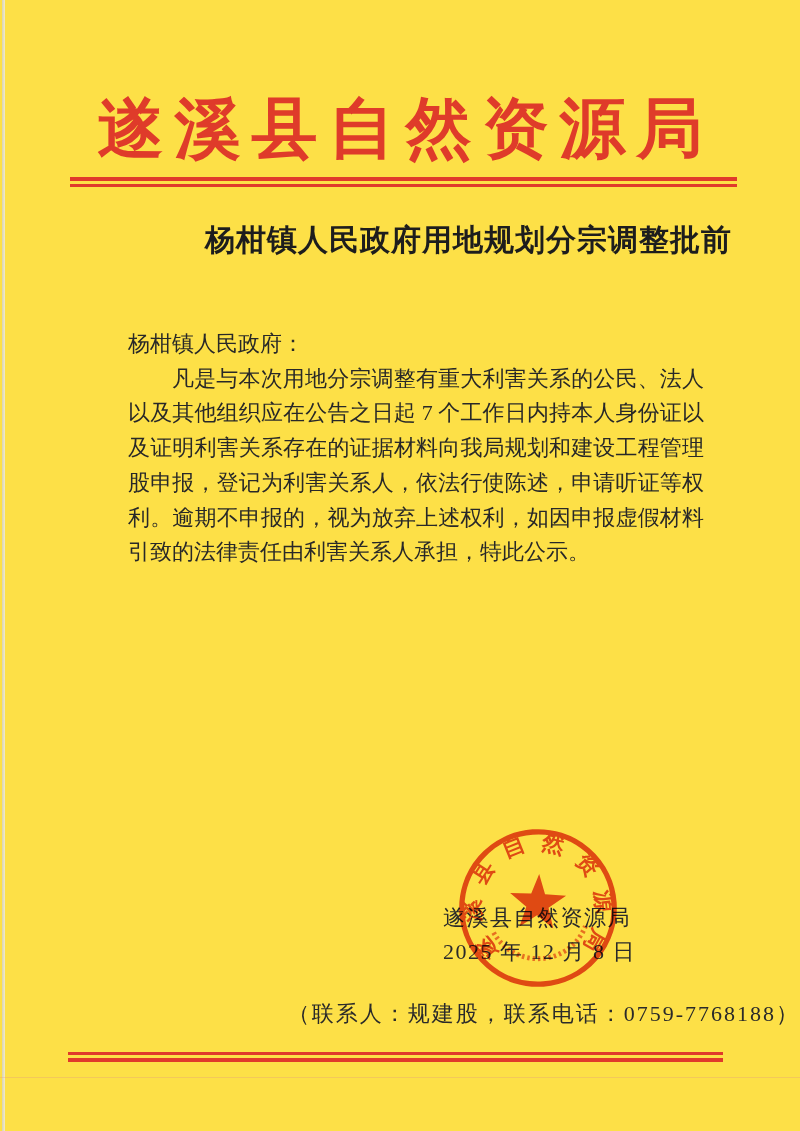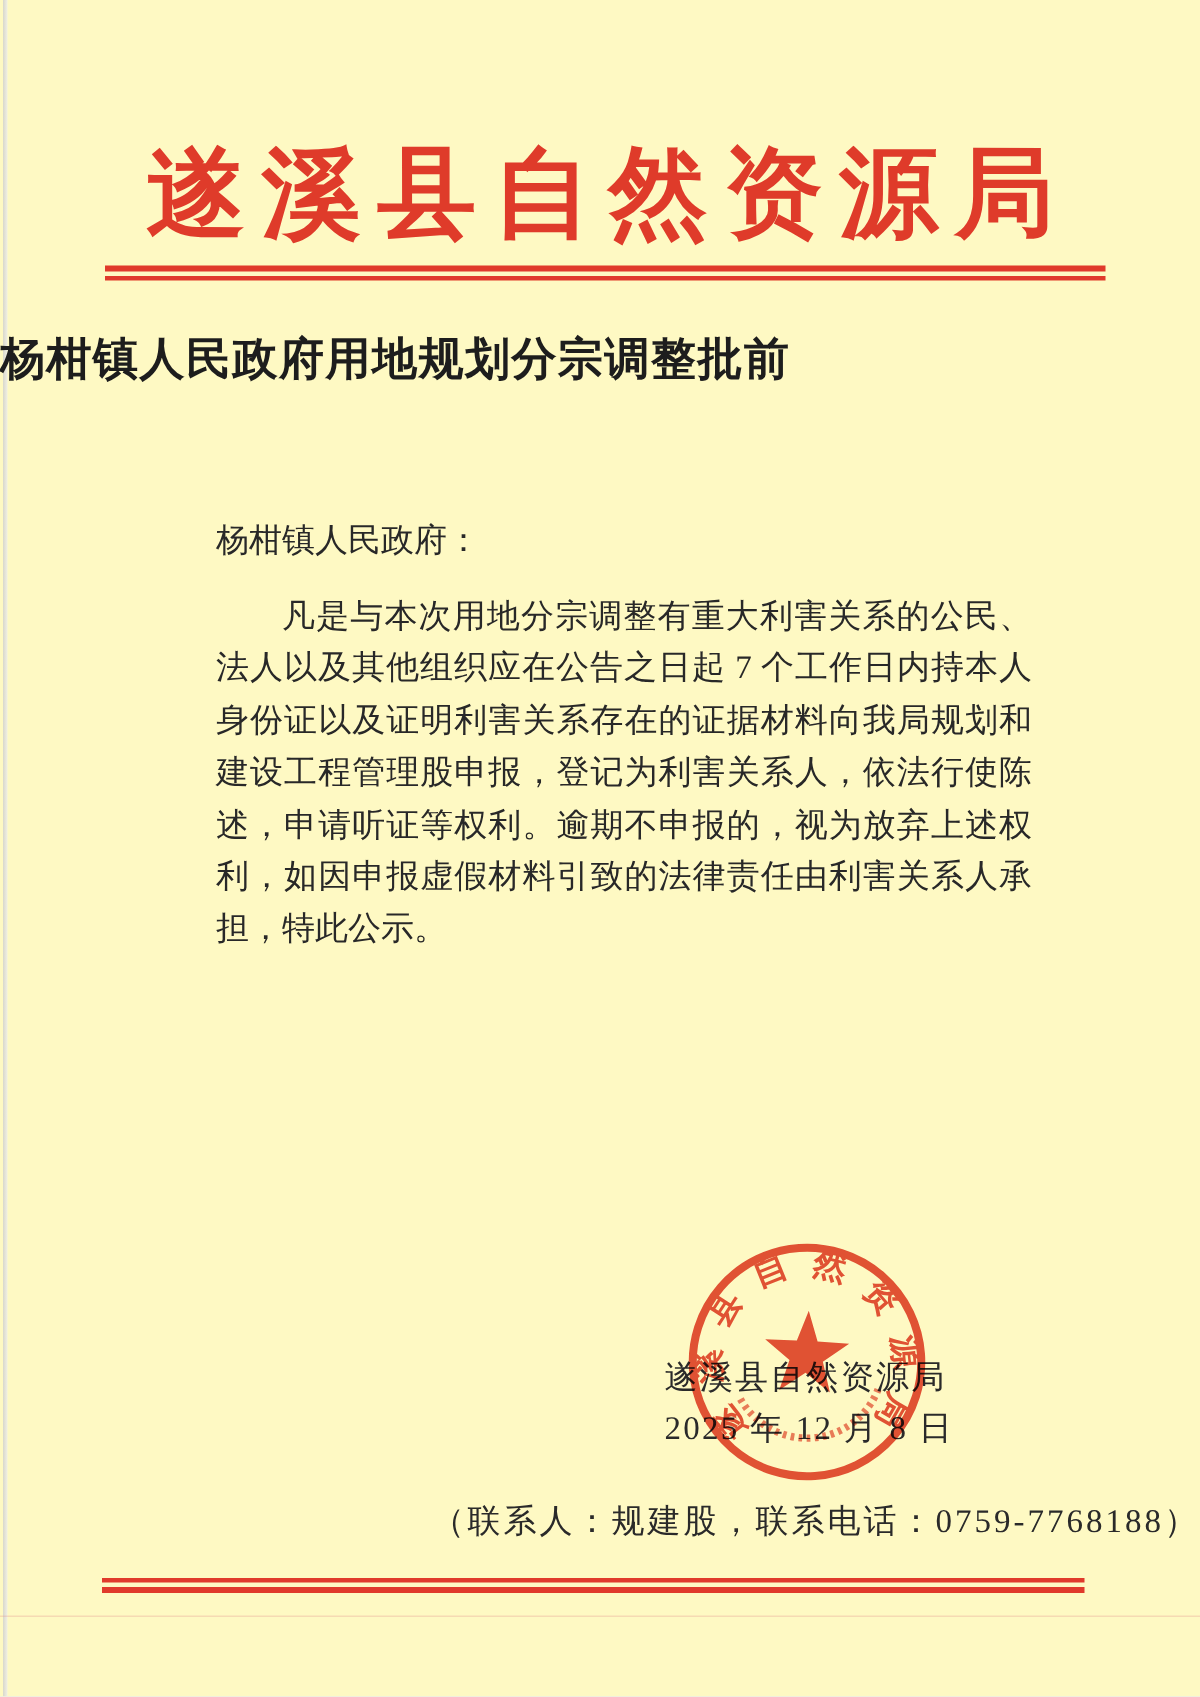--- a/index.html
+++ b/index.html
@@ -1,20 +1,20 @@
 <!DOCTYPE html>
 <html><head>
 <meta charset="utf-8">
 <style>
   html,body{margin:0;padding:0;background:#e8e8e8;}
   .page{
     position:relative;
     width:800px;height:1131px;
     margin:0 auto;
-    background:#fef9c3;
+    background:#fde047;
     overflow:hidden;
     font-family:"Liberation Serif","DejaVu Serif",serif;
     color:#262626;
   }
   
   .scan-edge-left{
     position:absolute;left:2px;top:0;width:3px;height:1131px;
     background:linear-gradient(to right,#cfcfcd,#eeeeec);
     opacity:.8;
   }
@@ -33,35 +33,35 @@
     text-indent:11px; 
   }
   .rule{position:absolute;background:#e03a2b;}
   .rule-top-1{left:70px;top:177px;width:667px;height:4px;}
   .rule-top-2{left:70px;top:184px;width:667px;height:2.5px;}
   .rule-bot-1{left:68px;top:1052px;width:655px;height:2.5px;}
   .rule-bot-2{left:68px;top:1058px;width:655px;height:4px;}
 
   .doc-title{
     position:absolute;left:0;top:221px;width:732px;
-    text-align:left;
+    text-align:right;
     font-size:30px;font-weight:bold;
     line-height:37px;
     color:#1d1d1d;
     letter-spacing:1px;
   }
 
   .body-text{
     position:absolute;left:128px;top:327px;width:576px;
     font-size:22px;
     line-height:34.7px;
     text-align:justify;
     color:#282828;
   }
-  .body-text p{margin:16px;}
+  .body-text p{margin:0;}
   .body-text p.indent{text-indent:2em;}
 
   .sign-block{
     position:absolute;left:443px;top:901px;
     font-size:22px;line-height:34px;
     color:#2a2a2a;
     letter-spacing:1.5px;
     white-space:nowrap;
     z-index:1;
   }

